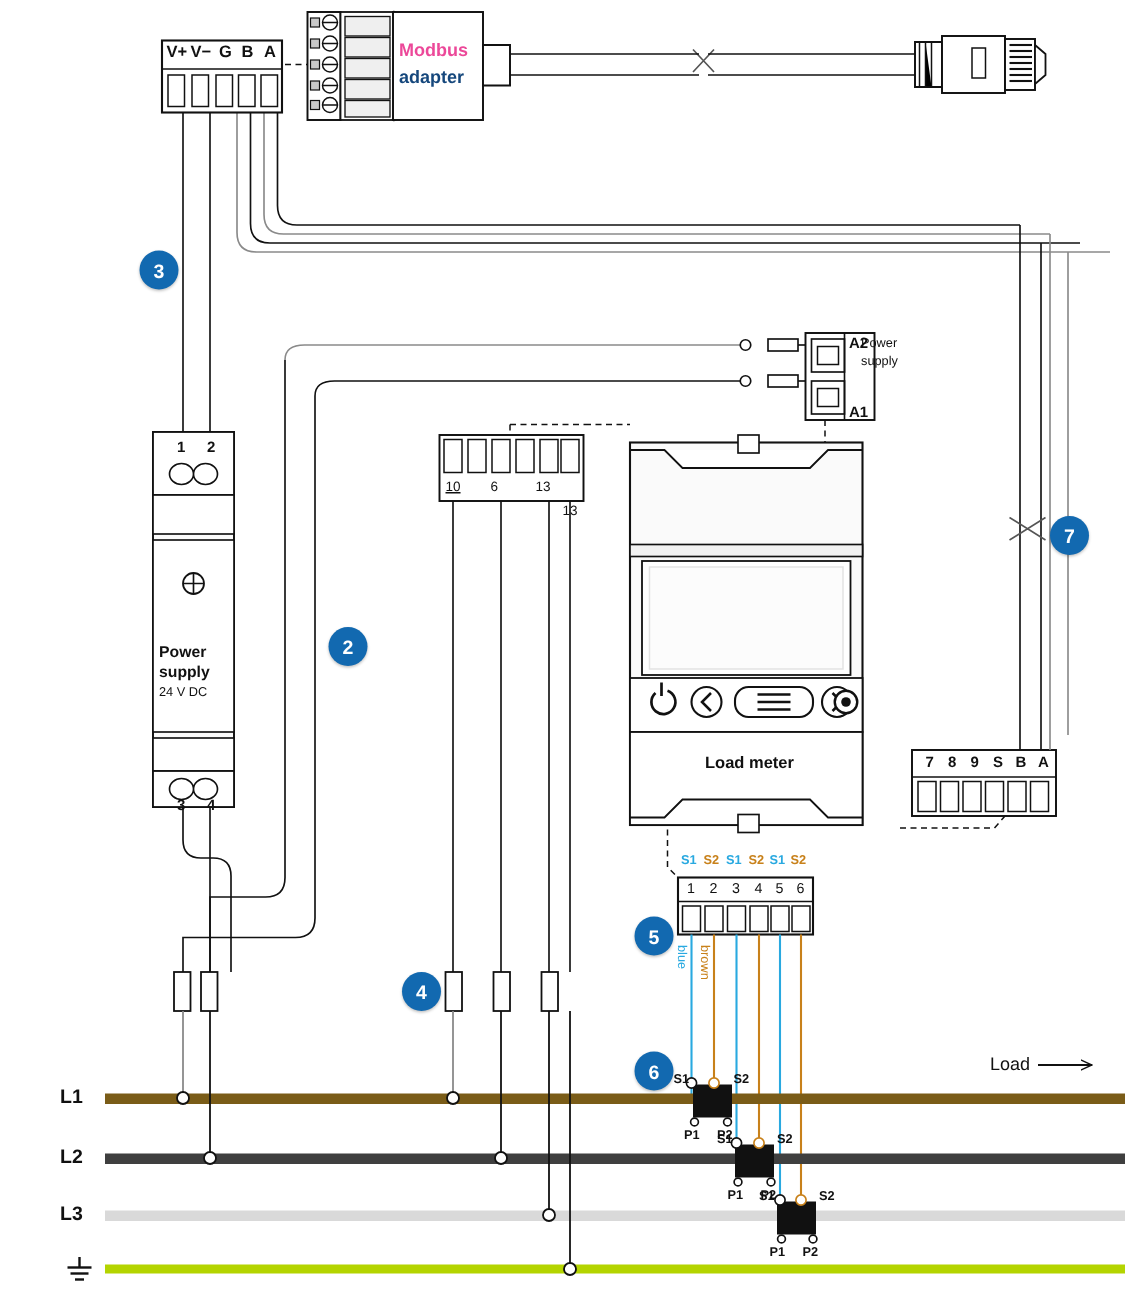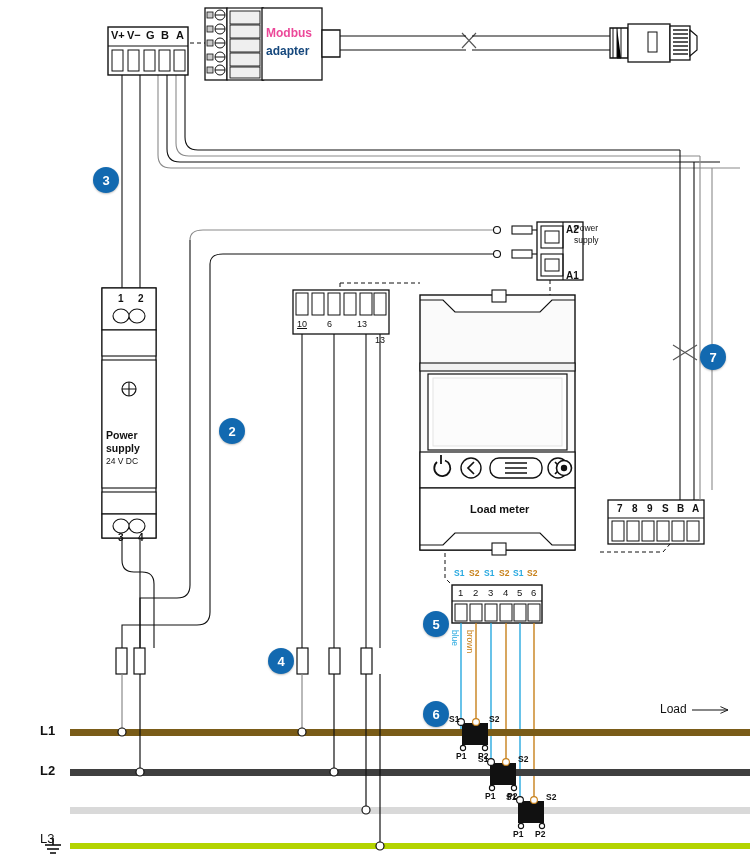--- a/index.html
+++ b/index.html
@@ -383,21 +383,21 @@
 <div class="lbl" style="left:485px;top:792px;font-size:8.5px;font-weight:bold;">P1</div>
 <div class="lbl" style="left:507px;top:792px;font-size:8.5px;font-weight:bold;">P2</div>
 
 <div class="lbl" style="left:506px;top:793px;font-size:8.5px;font-weight:bold;">S1</div>
 <div class="lbl" style="left:546px;top:793px;font-size:8.5px;font-weight:bold;">S2</div>
 <div class="lbl" style="left:513px;top:830px;font-size:8.5px;font-weight:bold;">P1</div>
 <div class="lbl" style="left:535px;top:830px;font-size:8.5px;font-weight:bold;">P2</div>
 
 <div class="lbl" style="left:40px;top:724px;font-size:13px;font-weight:bold;">L1</div>
 <div class="lbl" style="left:40px;top:764px;font-size:13px;font-weight:bold;">L2</div>
-<div class="lbl" style="left:40px;top:802px;font-size:13px;font-weight:normal;margin-top:30px;">L3</div>
+<div class="lbl" style="left:40px;top:802px;font-size:13px;font-weight:bold;">L3</div>
 
 <div class="lbl" style="left:660px;top:703px;font-size:12px;">Load</div>
 
 <div class="badge" style="left:219px;top:418px;">2</div>
 <div class="badge" style="left:93px;top:167px;">3</div>
 <div class="badge" style="left:268px;top:648px;">4</div>
 <div class="badge" style="left:423px;top:611px;">5</div>
 <div class="badge" style="left:423px;top:701px;">6</div>
 <div class="badge" style="left:700px;top:344px;">7</div>
 

